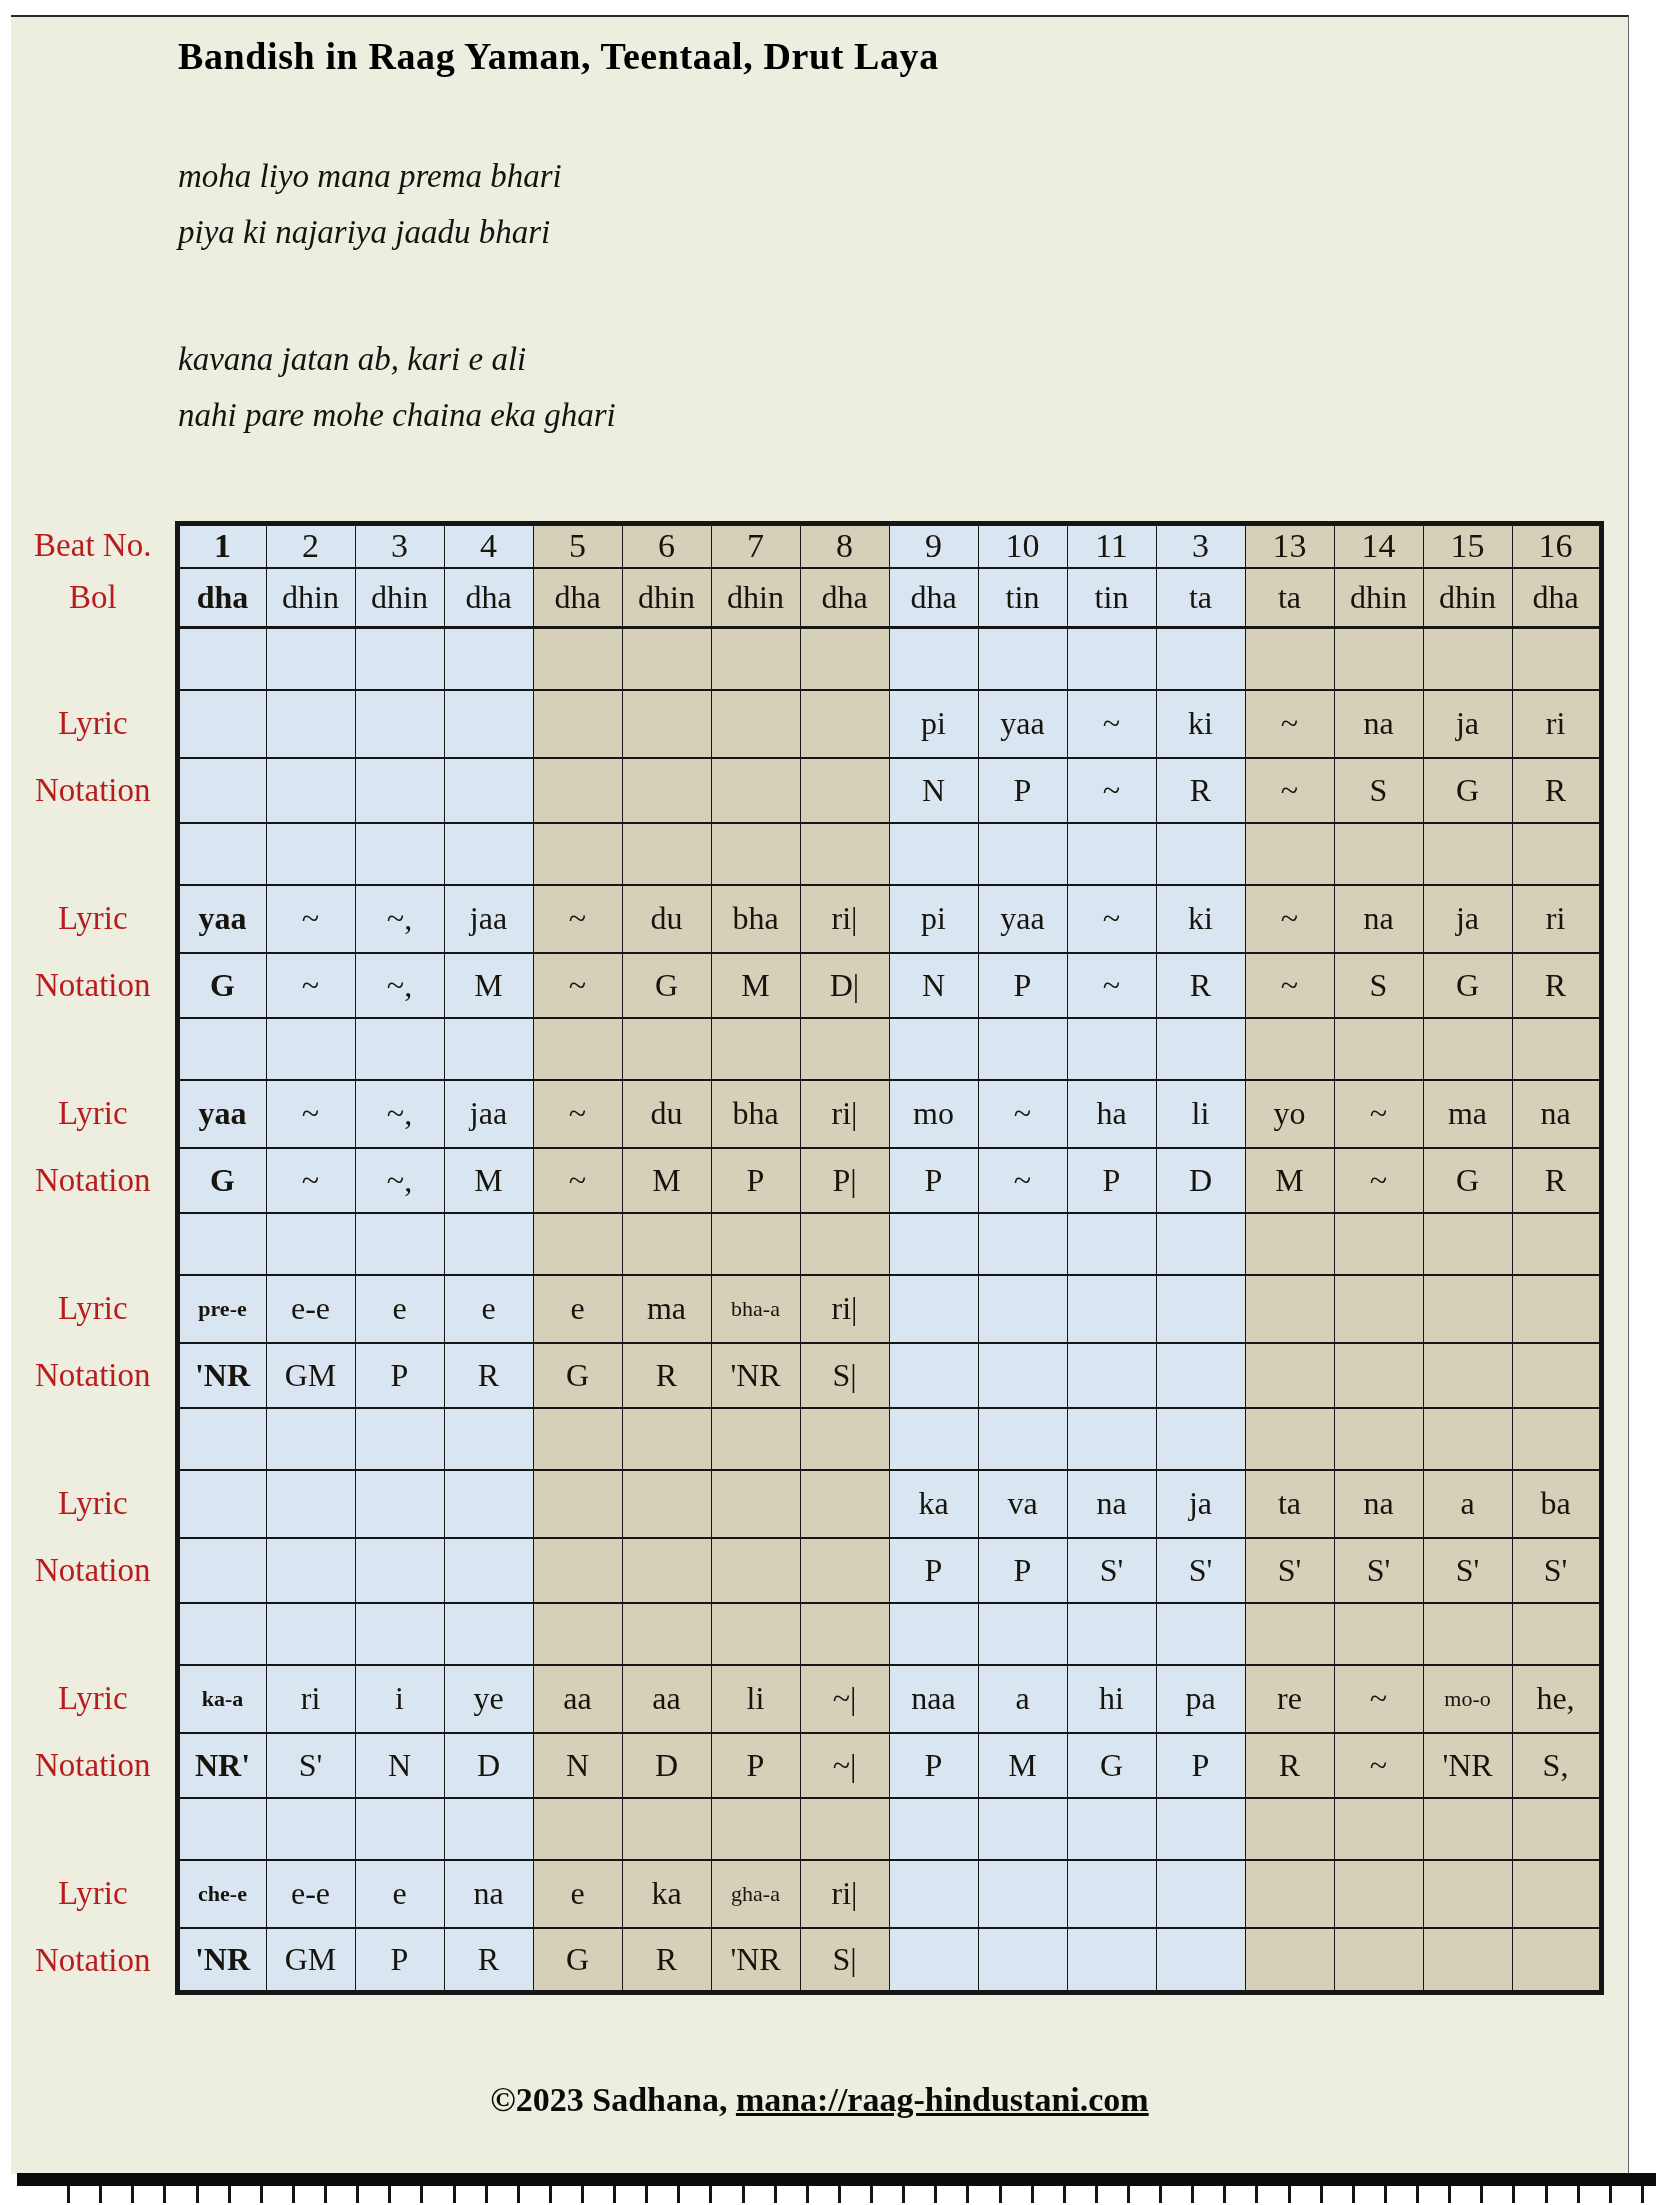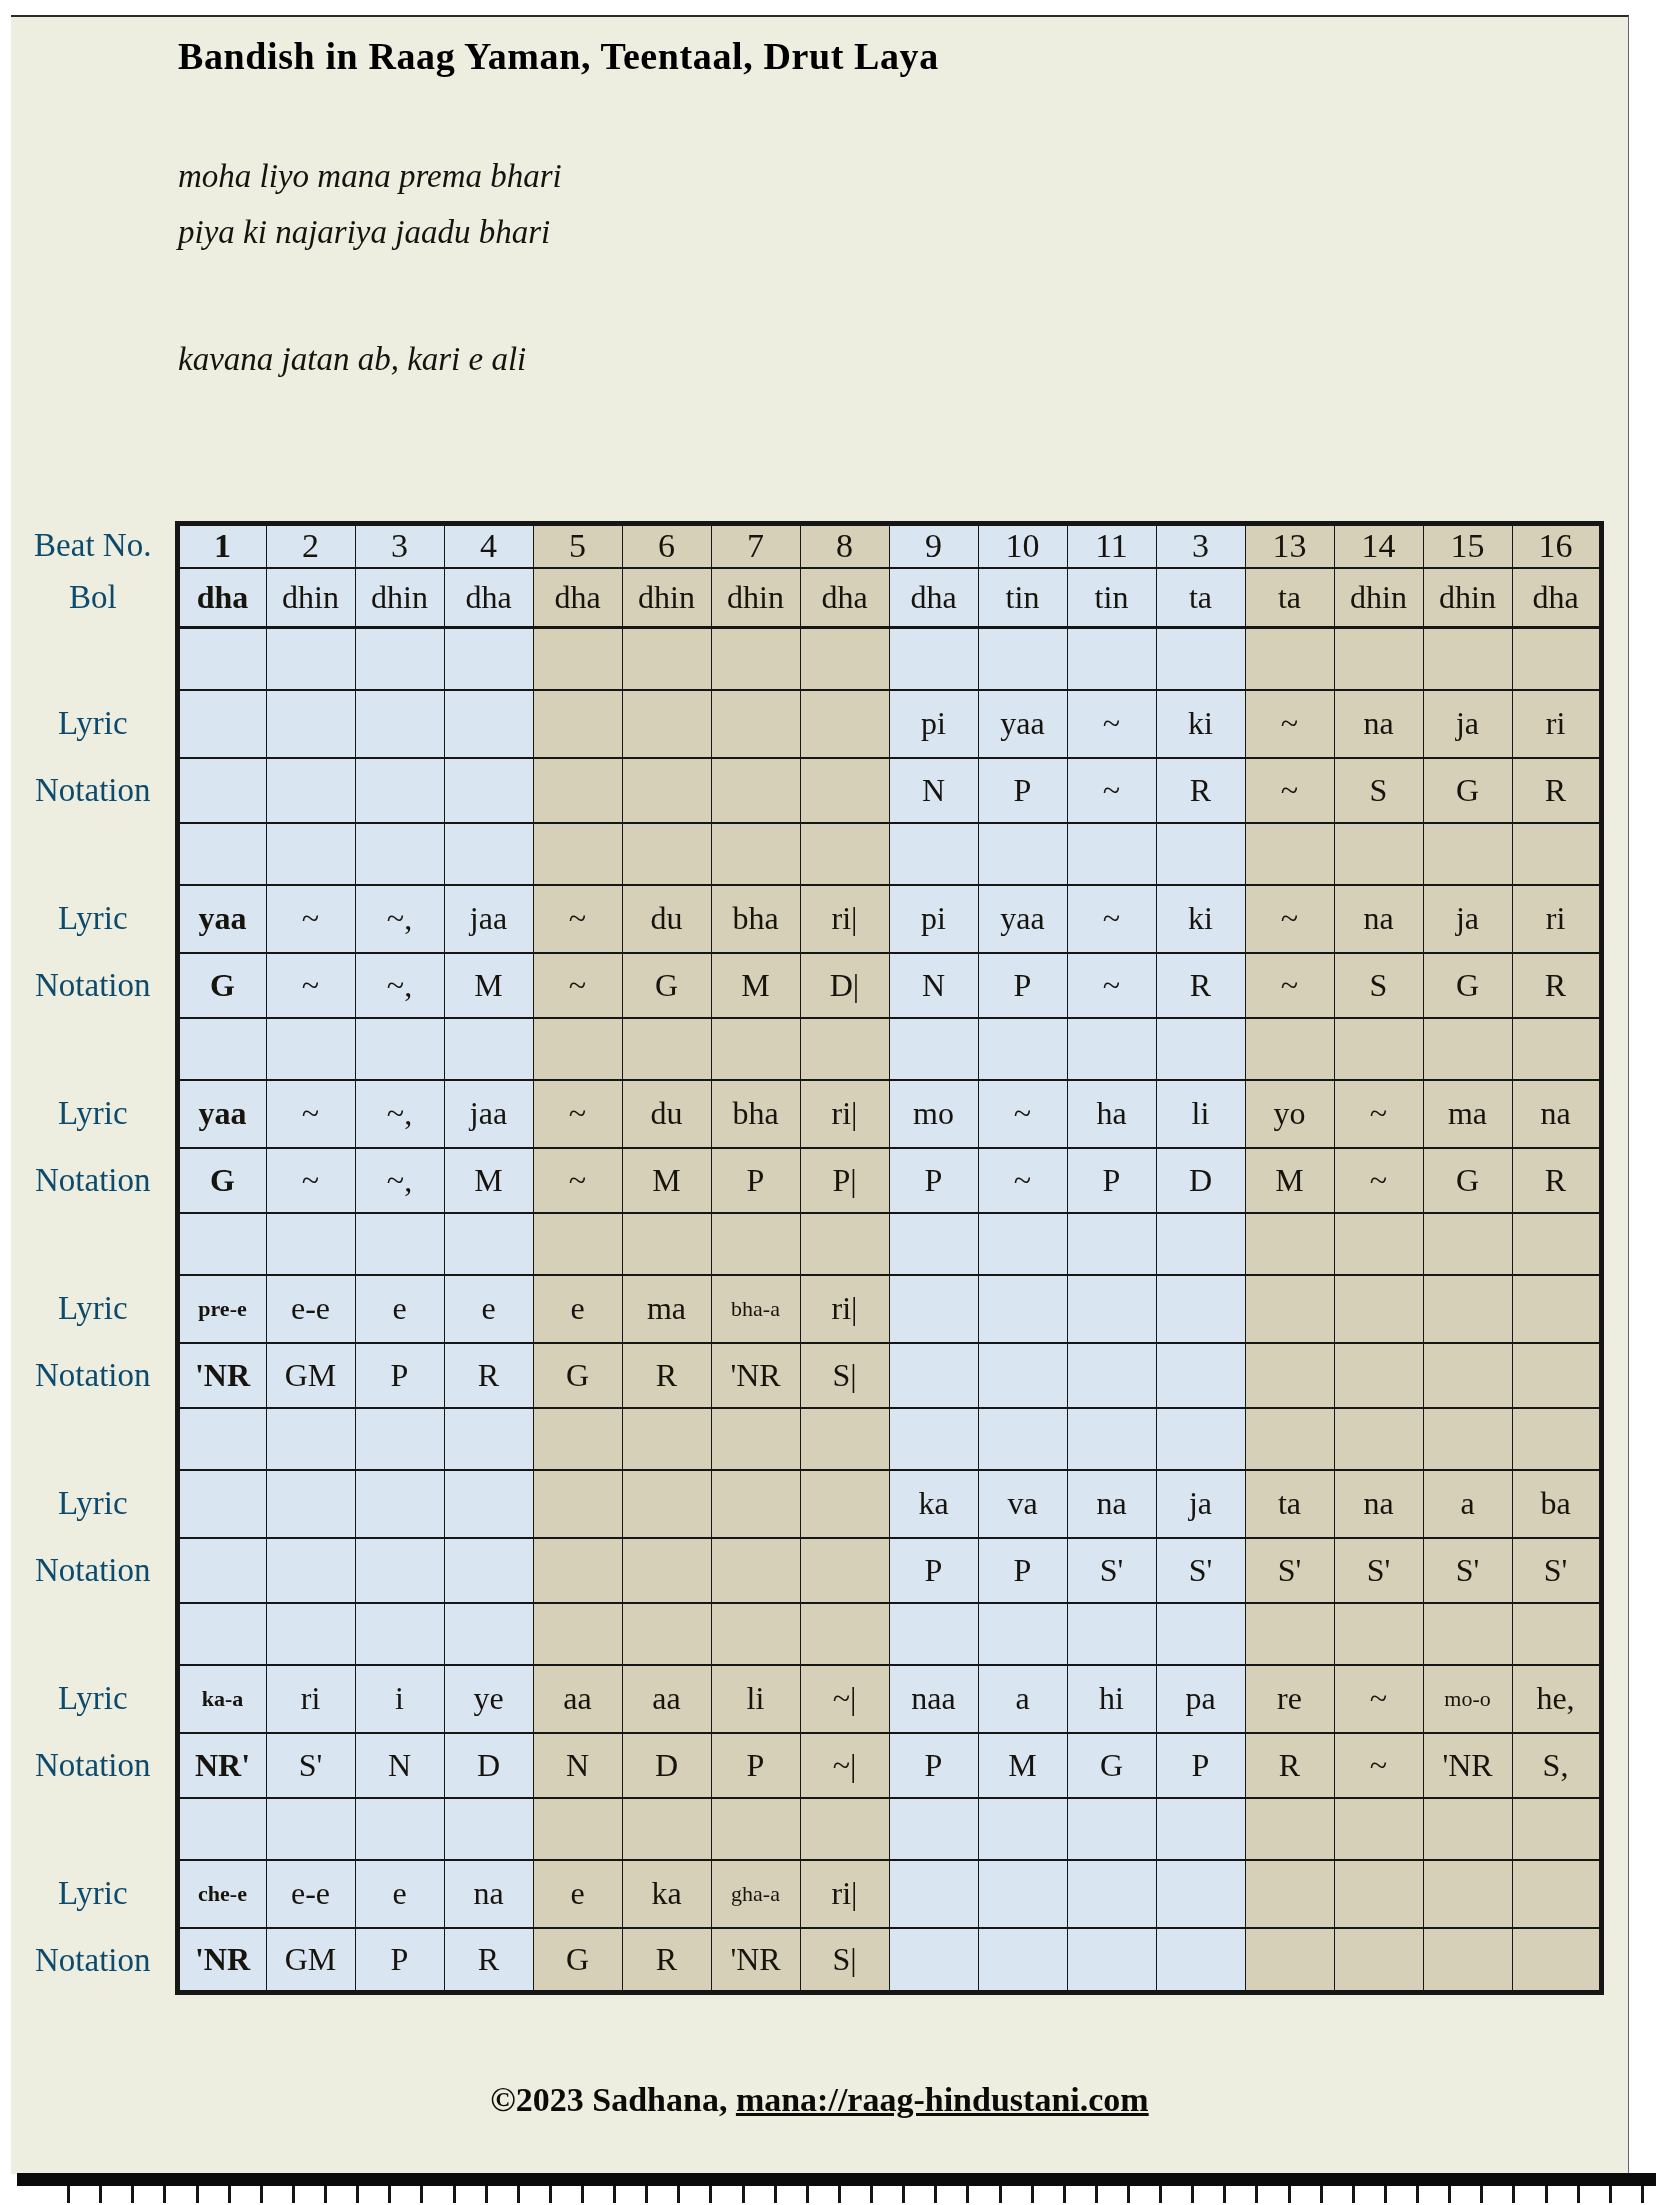--- a/index.html
+++ b/index.html
@@ -14,21 +14,21 @@
     border-top:2.3px solid #2a2a2a;border-right:1.7px solid #666;box-sizing:border-box;
   }
   .title{position:absolute;left:167px;top:17px;font-size:38px;font-weight:bold;color:#000;letter-spacing:0.6px}
   .verse{position:absolute;left:167px;font-size:33px;font-style:italic;color:#15130f;line-height:56px}
   .v1{top:131px}
   .v2{top:314px}
   table.score{position:absolute;left:0;top:504px;border-collapse:collapse;table-layout:fixed}
   col.labelcol{width:166px}
   col.beatcol{width:89px}
   td{padding:0;text-align:center;vertical-align:middle;overflow:hidden;white-space:nowrap}
-  td.label{border:none;background:transparent;font-size:33px;color:#0c4a6e}
+  td.label{border:none;background:transparent;font-size:33px;color:#b91c1c}
   td.bcell{border:1.7px solid #161616;border-top-width:2.9px;border-bottom-width:2.9px;font-size:32px;color:#17140e}
   tr.beat{height:44px}
   tr.bol{height:60px}
   tr.spacer{height:62px}
   tr.lyric{height:68px}
   tr.notation{height:65px}
   tr.beat td.bcell{font-size:34px;border-top-width:5.2px}
   td.bcell:nth-child(2){border-left-width:5.2px}
   td.bcell:last-child{border-right-width:5.2px}
   tr:last-child td.bcell{border-bottom-width:5.2px}
@@ -52,20 +52,21 @@
 <div class="page">
   <div class="title">Bandish in Raag Yaman, Teentaal, Drut Laya</div>
 
   <div class="verse v1">
     <div>moha liyo mana prema bhari</div>
     <div>piya ki najariya jaadu bhari</div>
   </div>
 
   <div class="verse v2">
     <div>kavana jatan ab, kari e ali</div>
+    <div>nahi pare mohe chaina eka ghari</div>
   </div>
 
   <table class="score">
     <colgroup>
         <col class="labelcol">
         <col class="beatcol">
         <col class="beatcol">
         <col class="beatcol">
         <col class="beatcol">
         <col class="beatcol">

